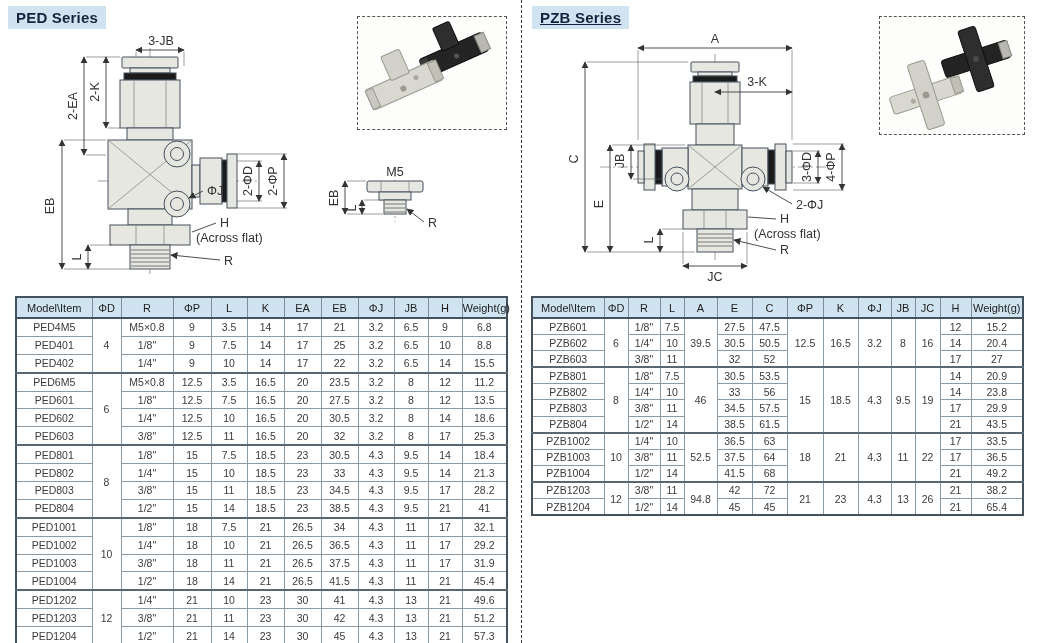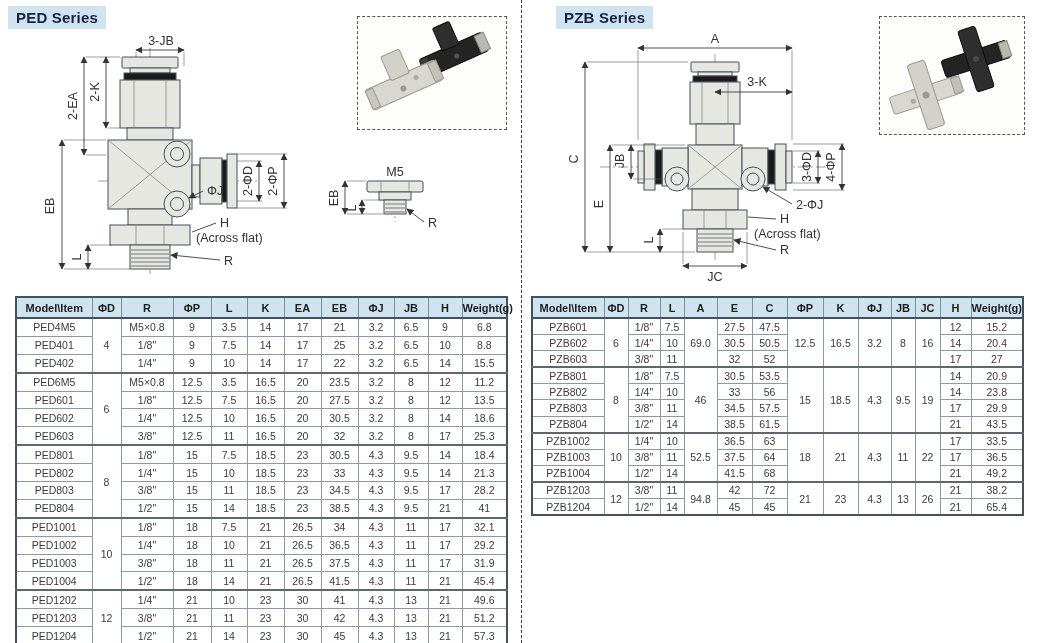--- a/index.html
+++ b/index.html
@@ -1,30 +1,30 @@
 <!DOCTYPE html>
 <html><head>
 <meta charset="utf-8">
 <style>
   html,body{margin:0;padding:0;background:#fff;}
   .page{position:relative;width:1060px;height:643px;background:#ffffff;overflow:hidden;
         font-family:"Liberation Sans","DejaVu Sans",sans-serif;color:#3a3a3a;}
   .divider{position:absolute;left:521px;top:0;height:643px;width:0;border-left:1px dashed #3c3c3c;}
   .series-title{position:absolute;top:6px;background:#cfe3f1;color:#16233f;font-weight:bold;
         font-size:15px;padding:3px 8px;letter-spacing:.2px;}
-  .t-left{left:8px;} .t-right{left:556px;}
+  .t-left{left:8px;} .t-right{left:532px;text-decoration:underline;}
   .diagram{position:absolute;font-family:"Liberation Sans","DejaVu Sans",sans-serif;}
   .photo{position:absolute;border:1px dashed #555;background:#fdfdfc;}
   .ph-left{left:357px;top:16px;width:148px;height:112px;}
   .ph-right{left:879px;top:16px;width:144px;height:117px;}
   table.spec{position:absolute;border-collapse:collapse;table-layout:fixed;
         border:2px solid #44525e;background:#fff;}
   .tbl-left{left:15px;top:296px;width:491px;}
   .tbl-right{left:531px;top:296px;width:491px;}
-  table.spec th{background:#cfe3f1;color:#1c1c1c;font-size:11px;font-weight:bold;
+  table.spec th{background:#cfe3f1;color:#1c1c1c;font-size:11px;font-weight:normal;
         border:1px solid #7e8e9c;border-bottom:2px solid #44525e;height:19px;padding:0;}
   table.spec td{border:1px solid #8c9aa6;text-align:center;font-size:10.5px;color:#3a3a3a;
         padding:0;white-space:nowrap;overflow:hidden;}
   .tbl-left td{height:16.9px;} .tbl-right td{height:15.1px;}
   table.spec tr.gt td, table.spec td.gt{border-top:2px solid #5a6874;}
   svg text{fill:#333;font-size:12.5px;}
   svg .dim line, svg .dim path{stroke:#3a3a3a;stroke-width:0.9;fill:none;}
   svg .ext line{stroke:#5a5a5a;stroke-width:0.6;}
   svg .cl line{stroke:#777;stroke-width:0.7;stroke-dasharray:10 3 2 3;}
   svg .body rect, svg .body circle, svg .body polygon{stroke:#45505c;stroke-width:1;fill:#e7e7e2;}
@@ -591,21 +591,21 @@
             <th>H</th>
             <th>Weight(g)</th>
           </tr>
         </thead>
         <tbody>
           <tr class="gt">
             <td>PZB601</td>
             <td rowspan="3" class="gt">6</td>
             <td>1/8"</td>
             <td>7.5</td>
-            <td rowspan="3" class="gt">69.0</td>
+            <td rowspan="3" class="gt">39.5</td>
             <td>27.5</td>
             <td>47.5</td>
             <td rowspan="3" class="gt">12.5</td>
             <td rowspan="3" class="gt">16.5</td>
             <td rowspan="3" class="gt">3.2</td>
             <td rowspan="3" class="gt">8</td>
             <td rowspan="3" class="gt">16</td>
             <td>12</td>
             <td>15.2</td>
           </tr>

